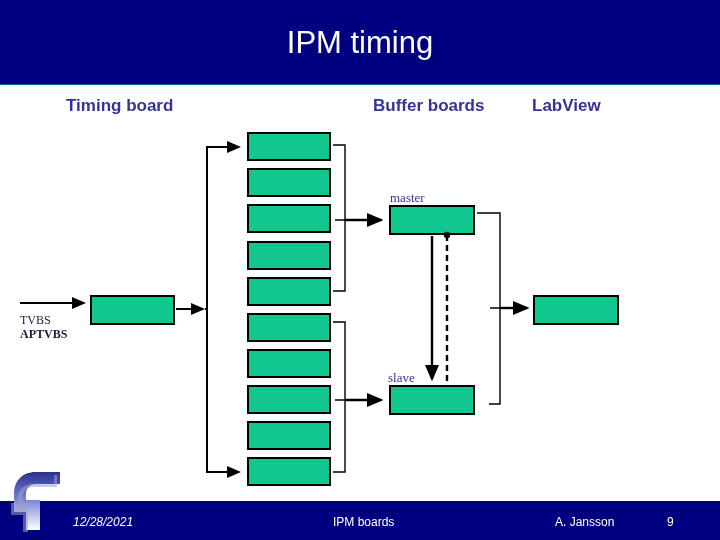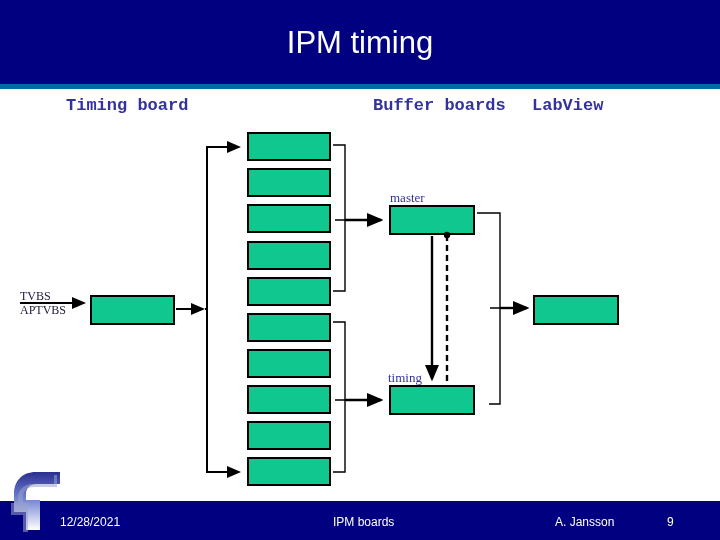--- a/index.html
+++ b/index.html
@@ -9,38 +9,38 @@
     font-family:"Liberation Serif", serif;
     overflow:hidden;
     position:relative;
   }
   .slide{position:absolute;left:0;top:0;width:720px;height:540px;background:#ffffff;}
 
   
   .titlebar{
     position:absolute;left:0;top:0;width:720px;height:84px;
     background:#000080;
-    border-bottom:5px solid #0369a1;
+    border-bottom:1px solid #0369a1;
   }
   .title-text{
     position:absolute;left:0;top:26px;width:720px;
     text-align:center;
     color:#ffffff;
     font-family:"Liberation Sans", sans-serif;
     font-size:31px;
     font-weight:400;
     letter-spacing:0px;
     line-height:34px;
   }
 
   
   .colhead{
     position:absolute;
     color:#333399;
-    font-family:Liberation Mono, monospace;
+    font-family:Liberation Sans, sans-serif;
     font-weight:bold;
     font-size:17px;
     white-space:nowrap;
   }
   #ch-timing{left:66px;top:96px;}
   #ch-frontend{left:216px;top:96px;}
   #ch-buffer{left:373px;top:96px;}
   #ch-labview{left:532px;top:96px;text-align:center;}
 
   
@@ -68,41 +68,42 @@
   #lbl-master{left:390px;top:190px;}
   #lbl-slave{left:388px;top:370px;}
 
   .sidelabel{
     position:absolute;
     color:#1a1a3d;
     font-family:"Liberation Serif", serif;
     font-size:12px;
     line-height:13px;
     white-space:nowrap;
+    margin-top:24px;
   }
   #lbl-tvbs{left:20px;top:290px;}
-  #lbl-aptvbs{left:20px;top:304px;}
+  #lbl-aptvbs{left:20px;top:304px;font-weight:bold;}
 
   
   #wires{position:absolute;left:0;top:0;width:720px;height:540px;pointer-events:none;}
 
   
   .footerbar{
     position:absolute;left:0;top:501px;width:720px;height:39px;
     background:#000080;
   }
   .foot-text{
     position:absolute;
     color:#ffffff;
     font-family:"Liberation Sans", sans-serif;
     font-size:12px;
     top:515px;
     white-space:nowrap;
   }
-  #foot-date{left:60px;}
+  #foot-date{left:73px;font-style:italic;}
   #foot-subject{left:333px;}
   #foot-author{left:555px;}
   #foot-page{left:667px;}
 
   
   #logo{
     position:absolute;left:6px;top:470px;width:64px;height:62px;
   }
 </style>
 </head>
@@ -133,21 +134,21 @@
       <div class="gbox fe-box" style="top: 241px;"></div>
       <div class="gbox fe-box" style="top: 277px;"></div>
       <div class="gbox fe-box" style="top: 313px;"></div>
       <div class="gbox fe-box" style="top: 349px;"></div>
       <div class="gbox fe-box" style="top: 385px;"></div>
       <div class="gbox fe-box" style="top: 421px;"></div>
       <div class="gbox fe-box" style="top: 457px;"></div>
     </div>
 
   <div class="smalllabel" id="lbl-master">master</div>
-  <div class="smalllabel" id="lbl-slave">timing</div>
+  <div class="smalllabel" id="lbl-slave">slave</div>
 
   <svg id="wires" viewBox="0 0 720 540">
     <defs>
       <marker id="arrowhead" markerWidth="7" markerHeight="7" refX="6" refY="3" orient="auto" markerUnits="strokeWidth">
         <path d="M0,0 L7,3 L0,6 z" fill="#000000"></path>
       </marker>
       <linearGradient id="flogo" x1="0" y1="0" x2="0" y2="1">
         <stop offset="0%" stop-color="#2b2f8f"></stop>
         <stop offset="45%" stop-color="#6f7fd0"></stop>
         <stop offset="100%" stop-color="#ffffff"></stop>

